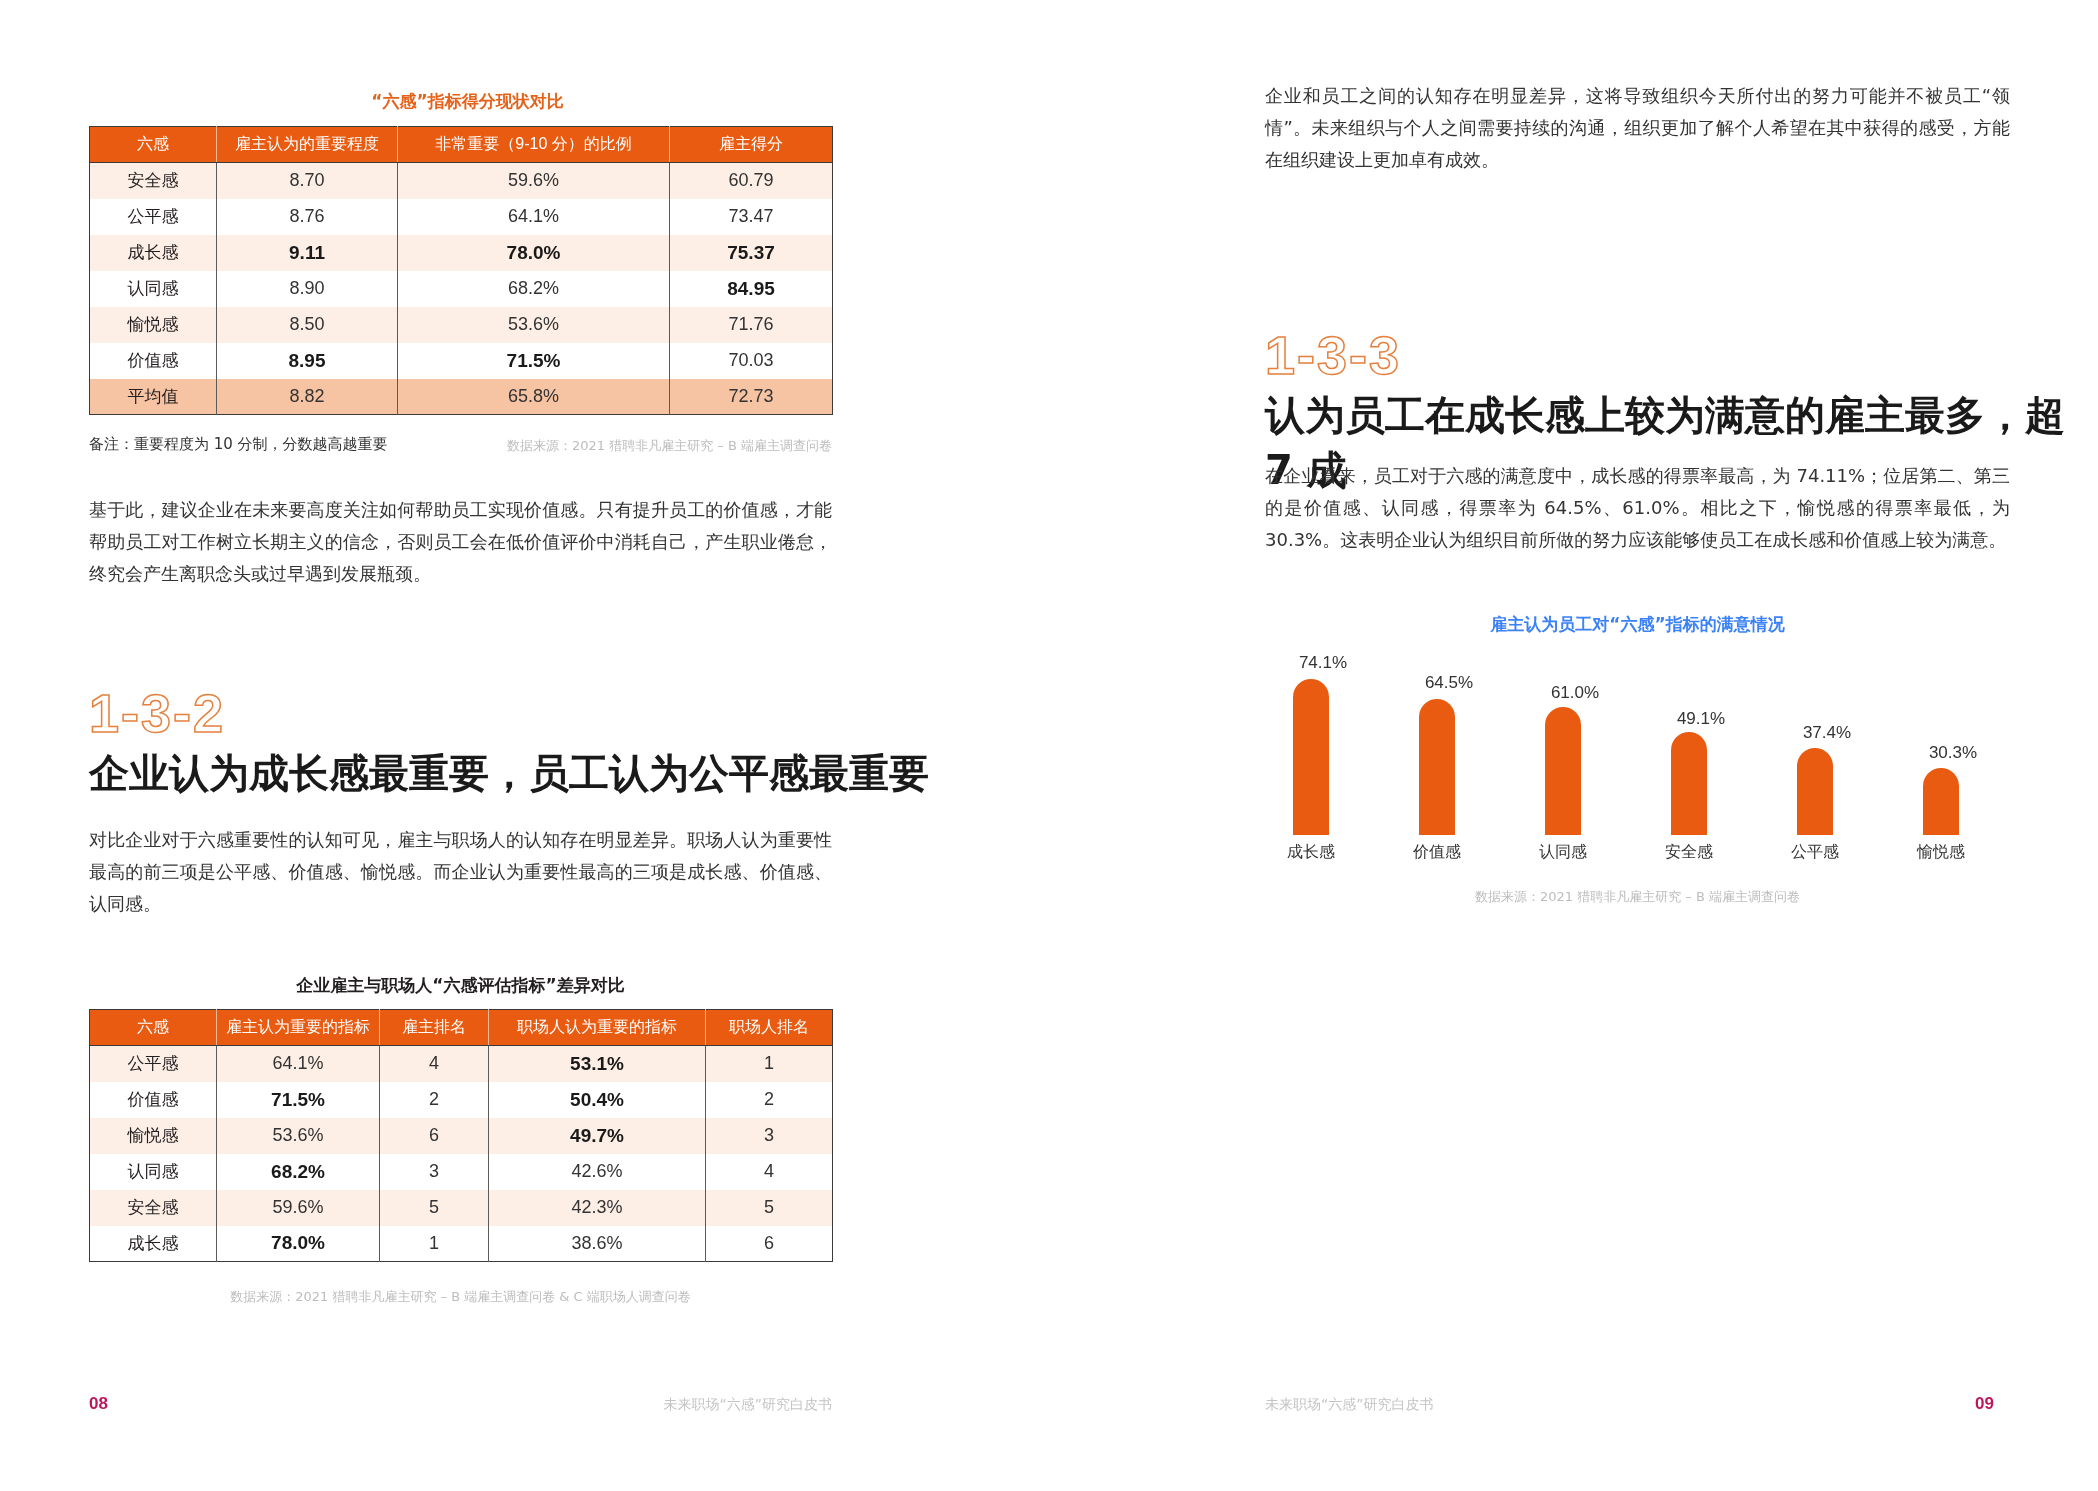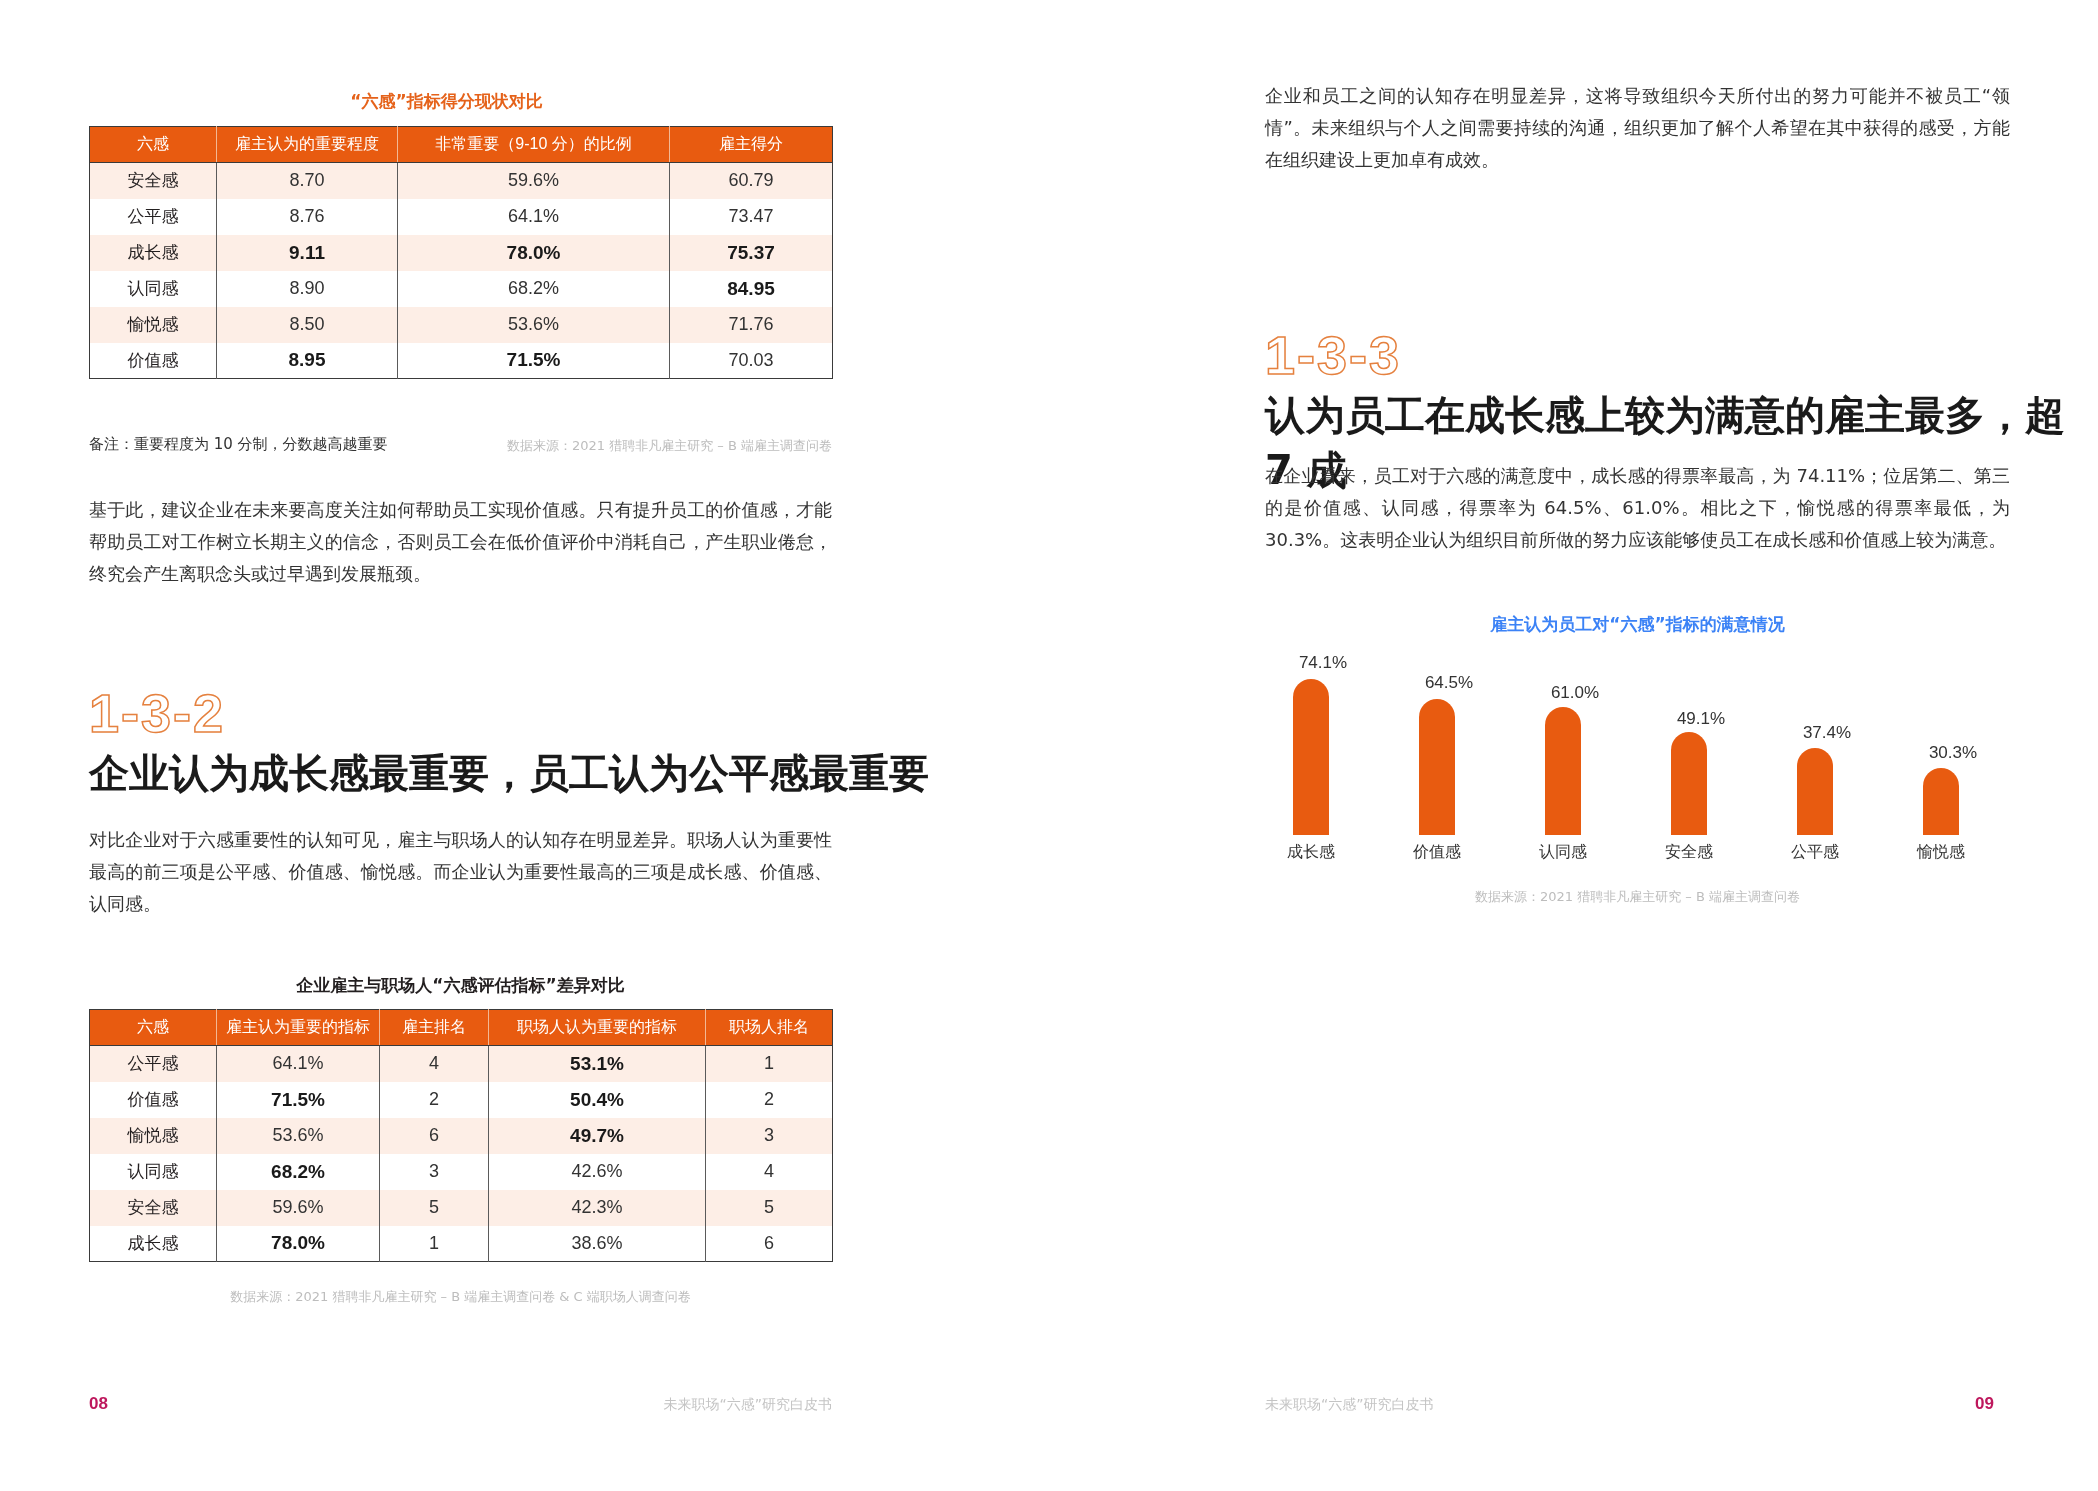--- a/index.html
+++ b/index.html
@@ -77,21 +77,21 @@
   .bar-label {
     position: absolute; left: 0; width: 110px; text-align: center;
     font-size: 16px; color: #333;
   }
 </style>
 </head>
 <body>
 
 <div>
 
-  <div class="tbl-title orange" style="left:75px; top:90px; width:743px;">“六感”指标得分现状对比</div>
+  <div class="tbl-title orange" style="left:96px; top:90px; width:743px;">“六感”指标得分现状对比</div>
 
   <table class="data" style="left:89px; top:126px; width:743px;">
     <colgroup>
       <col style="width:127px">
         <col style="width:181px">
         <col style="width:272px">
         <col style="width:163px">
     </colgroup>
     <thead>
       <tr>
@@ -130,20 +130,26 @@
         <td class="label">愉悦感</td>
         <td>8.50</td>
         <td>53.6%</td>
         <td>71.76</td>
       </tr>
       <tr class="even" style="height:36px">
         <td class="label">价值感</td>
         <td class="bold">8.95</td>
         <td class="bold">71.5%</td>
         <td>70.03</td>
+      </tr>
+      <tr class="avg" style="height:36px">
+        <td class="label">平均值</td>
+        <td>8.82</td>
+        <td>65.8%</td>
+        <td>72.73</td>
       </tr>
     </tbody>
   </table>
 
   <div class="note" style="left:89px; top:435px;">备注：重要程度为 10 分制，分数越高越重要</div>
   <div class="source" style="left:482px; top:437px; width:350px; text-align:right;">数据来源：2021 猎聘非凡雇主研究 – B 端雇主调查问卷</div>
 
   <div class="para" style="left:89px; top:494px; width:743px;">基于此，建议企业在未来要高度关注如何帮助员工实现价值感。只有提升员工的价值感，才能帮助员工对工作树立长期主义的信念，否则员工会在低价值评价中消耗自己，产生职业倦怠，终究会产生离职念头或过早遇到发展瓶颈。</div>
 
   <div class="sec-num" style="left:89px; top:682px;text-align:right;">1-3-2</div>

